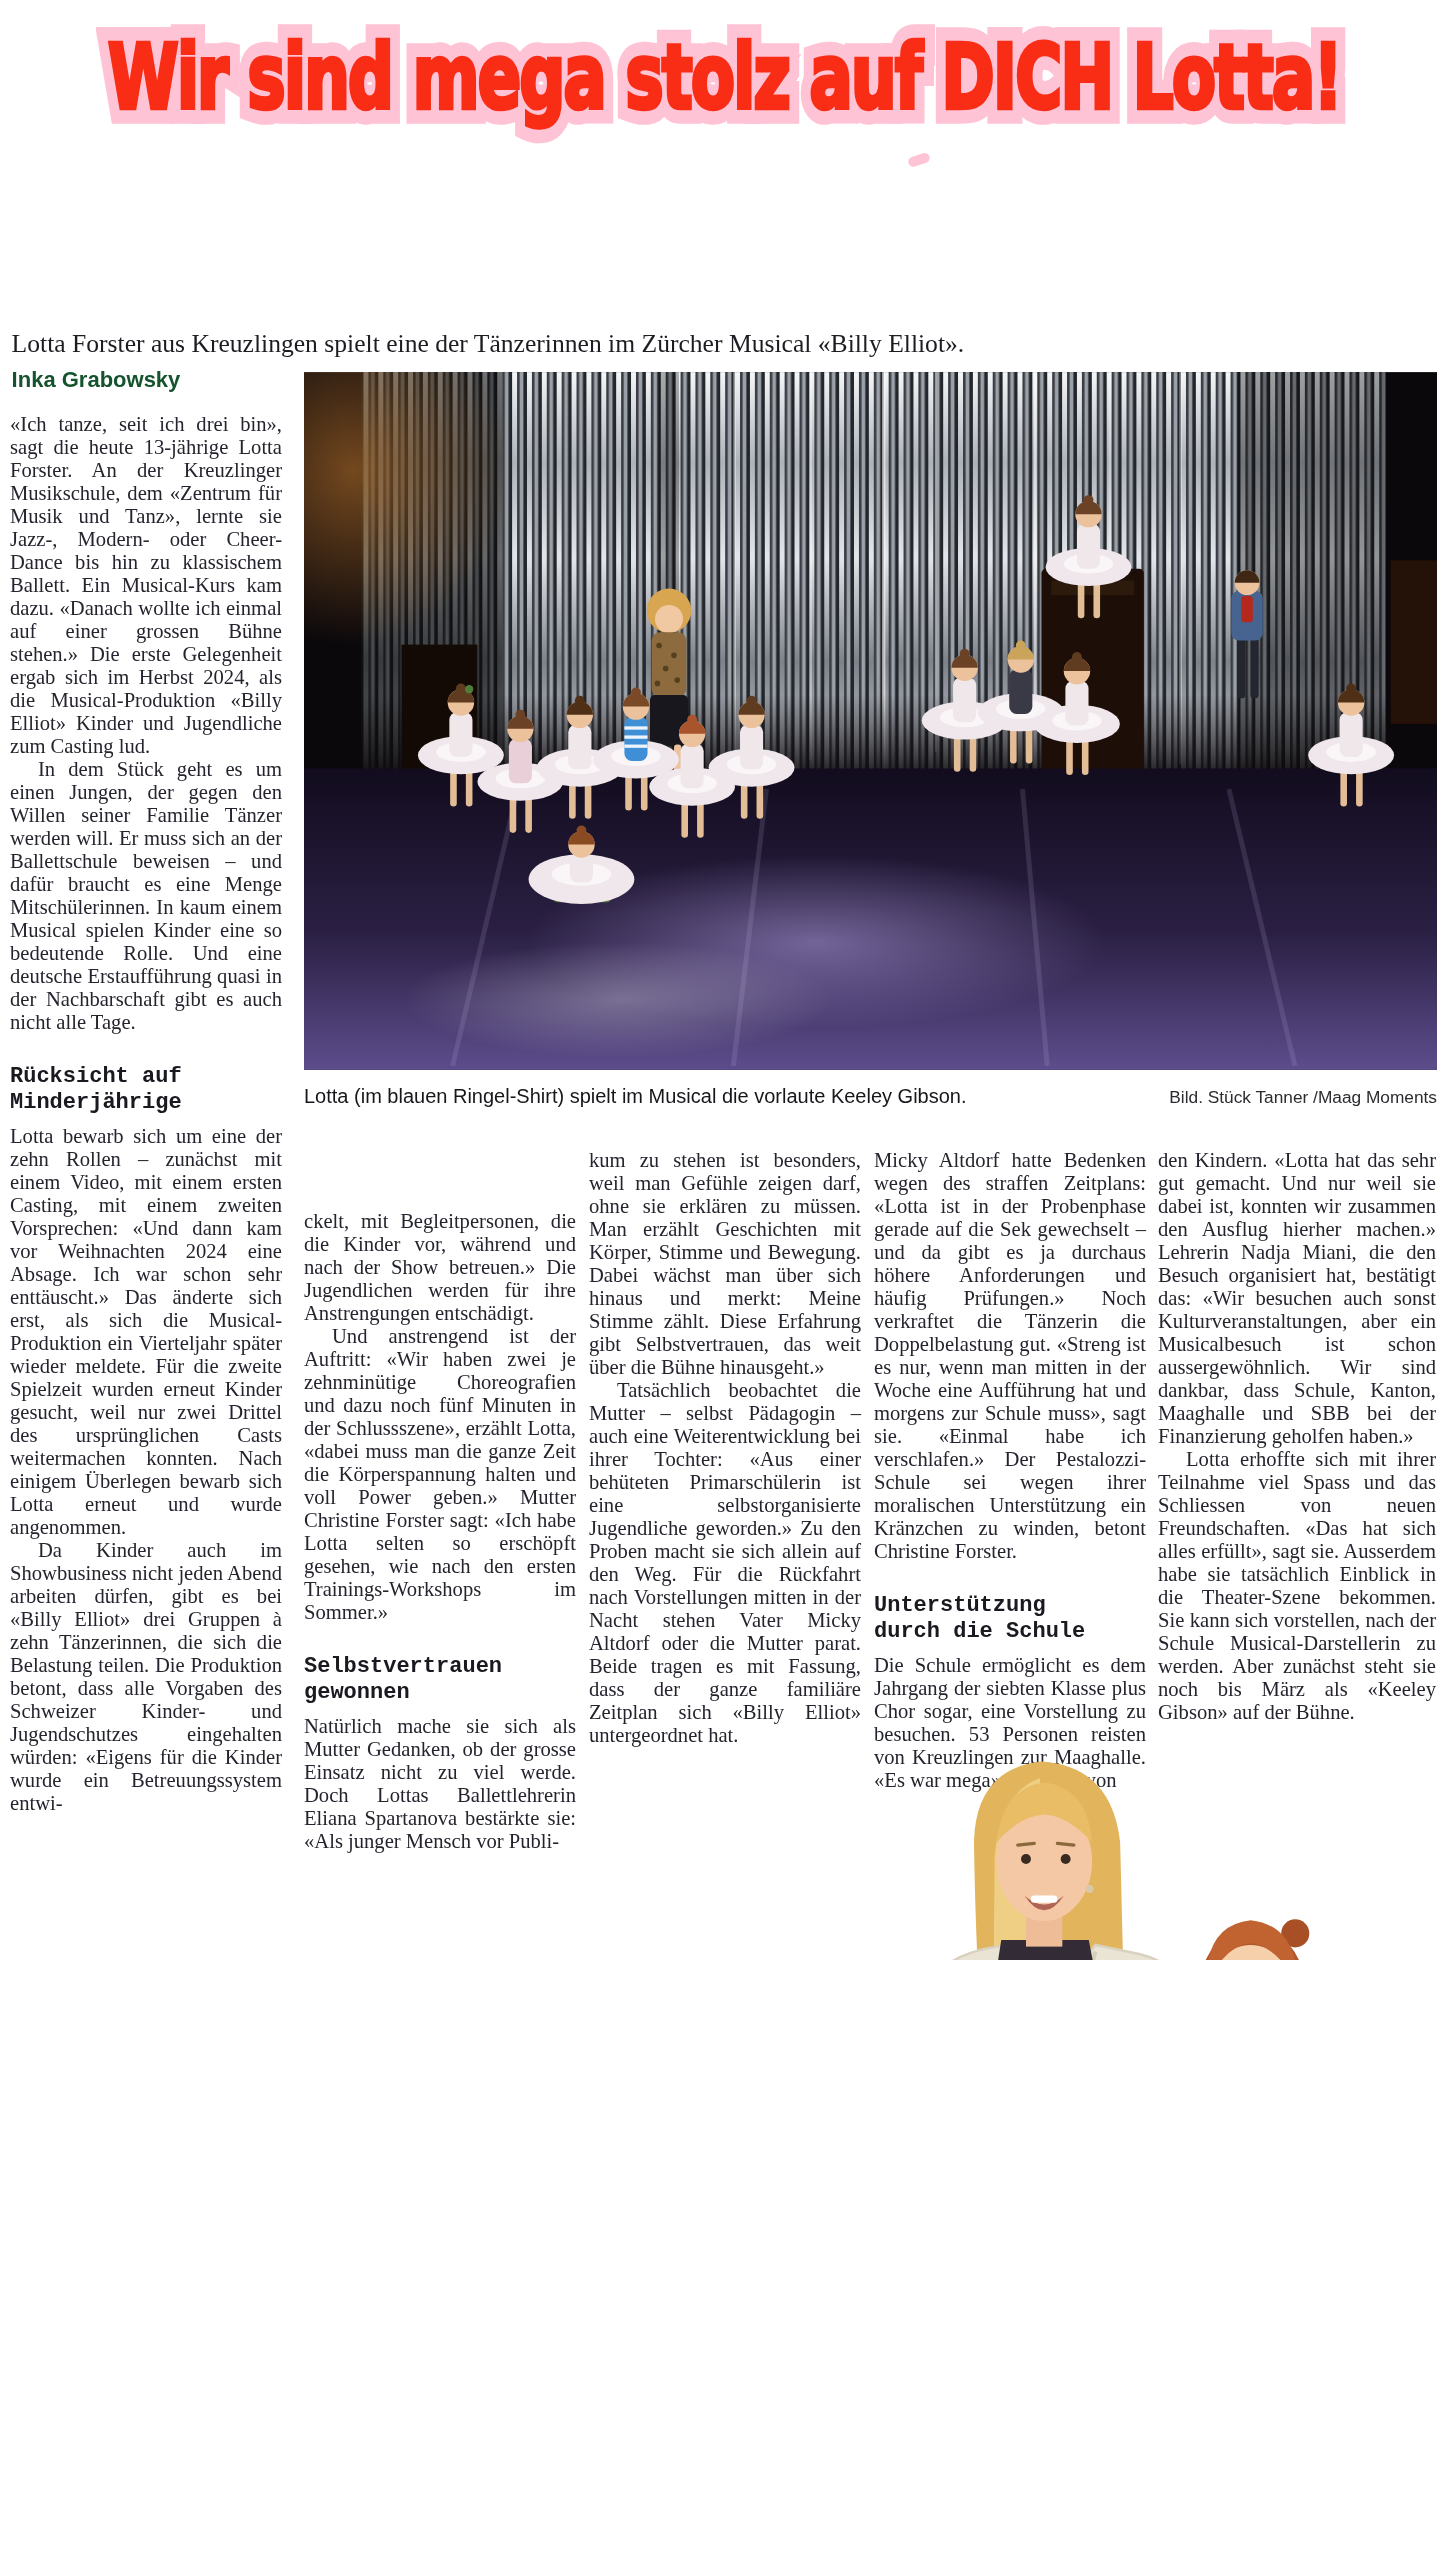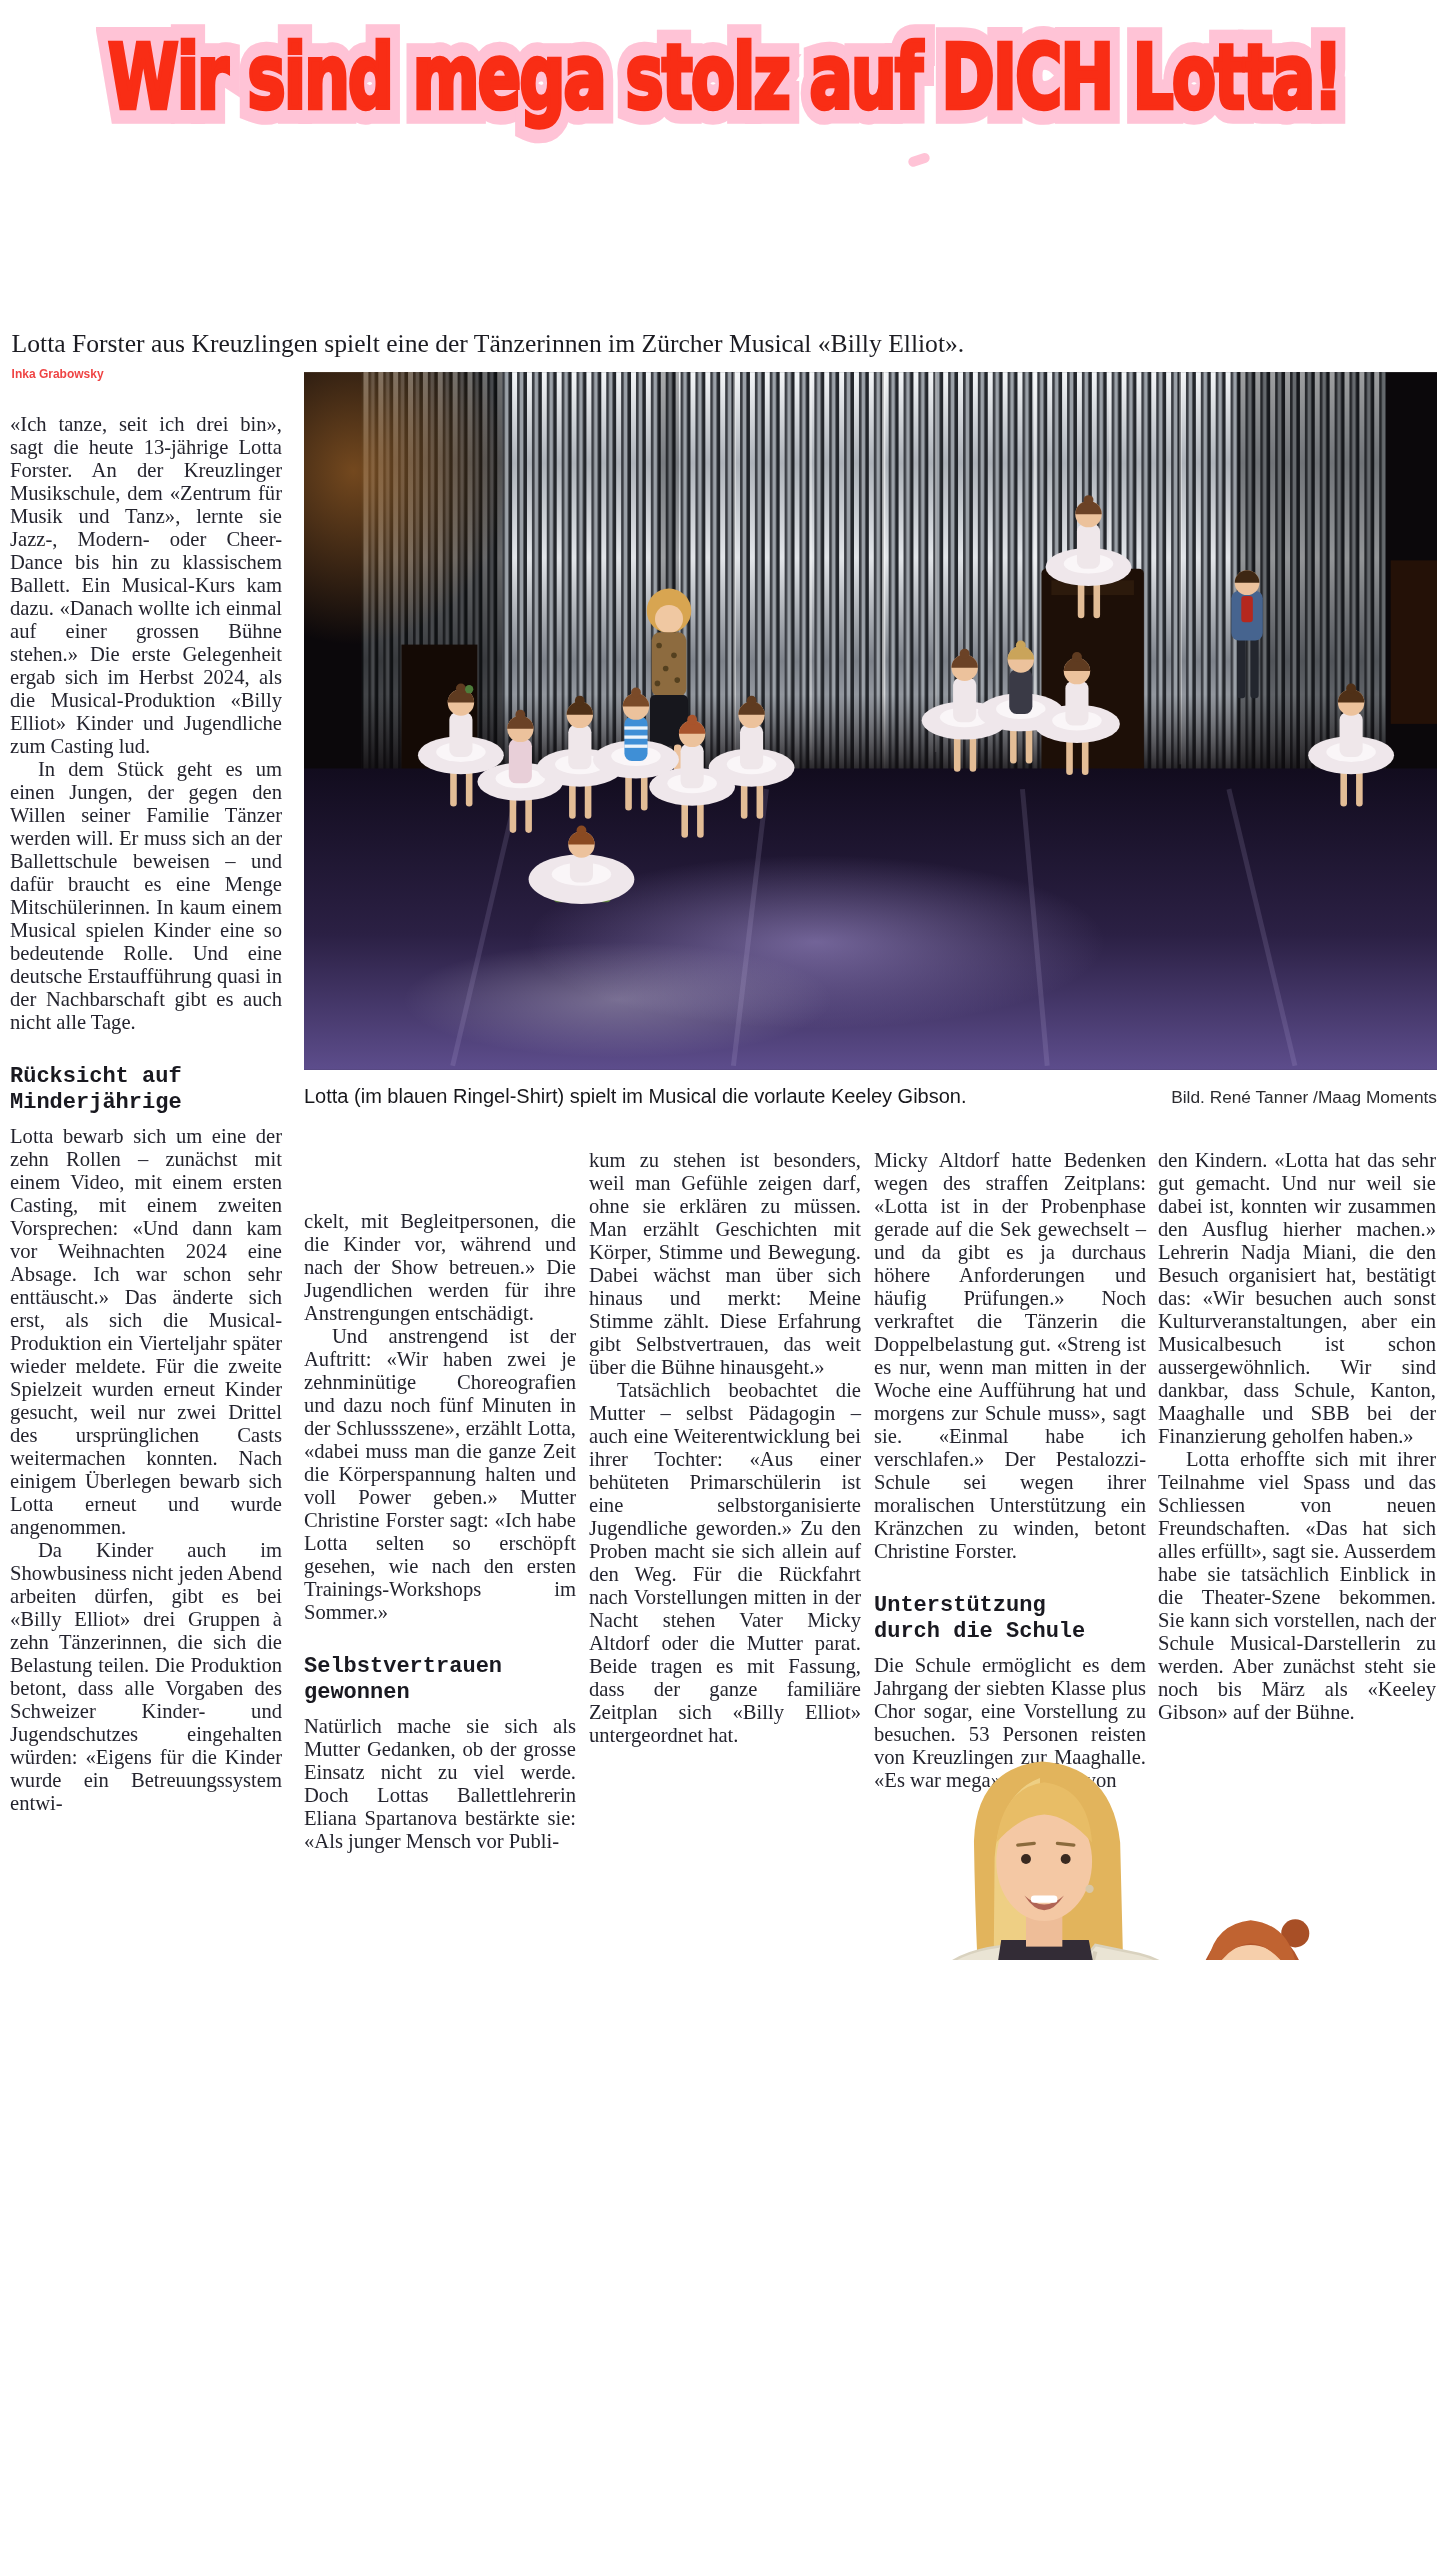--- a/index.html
+++ b/index.html
@@ -18,21 +18,21 @@
   .banner-bottom .bubble{font-size:83px;letter-spacing:-1.7px;margin:0 0 48px 0;
           transform:scaleY(1.32);transform-origin:center top;}
   .pink-speck{position:absolute;left:908px;top:155px;width:21.5px;height:10px;background:#ffc3d6;
           border-radius:5px;transform:rotate(-18deg);z-index:29;}
 
   
   .headline{position:absolute;left:10px;top:211px;width:1437px;font-weight:bold;font-size:89px;
           line-height:1;color:#121214;letter-spacing:0px;}
   .subheadline{position:absolute;left:11.6px;top:329px;width:1238px;font-size:25.6px;color:#1c1c22;}
   .author{position:absolute;left:11.6px;top:367px;font-family:"Liberation Sans",sans-serif;
-          font-weight:bold;font-size:12px;color:#ef4444;}
+          font-weight:bold;font-size:22px;color:#14532d;}
 
   
   .col{position:absolute;width:272px;font-size:20.6px;line-height:23px;color:#24242e;
        text-align:justify;}
   .col p{margin:0;}
   .col p.ind{text-indent:28px;}
   .col-subhead{font-family:Liberation Mono, monospace;font-weight:bold;font-size:22px;
        line-height:25.6px;color:#191920;margin:30px 0 10px 0;text-align:left;max-width:249px;}
   .col1{left:10px;top:413px;}
   .col2{left:304px;top:1210px;}
@@ -281,21 +281,21 @@
           <rect x="-14" y="12" width="28" height="54" rx="9" fill="#efe7ea"></rect>
           <circle cx="0" cy="0" r="16" fill="#ecc29c"></circle>
           <path d="M -16,0 a16,16 0 0 1 32,0 z" fill="#4f3017"></path>
           <circle cx="0" cy="-17" r="6" fill="#4f3017"></circle>
         </g>
       </g>
   </svg>
 
   <div class="caption-row">
     <span class="caption">Lotta (im blauen Ringel-Shirt) spielt im Musical die vorlaute Keeley Gibson.</span>
-    <span class="credit">Bild. René Tanner /Maag Moments</span>
+    <span class="credit">Bild. Stück Tanner /Maag Moments</span>
   </div>
 
   <div class="col col1">
     <p>«Ich tanze, seit ich drei bin», sagt die heute 13-jährige Lotta Forster. An der Kreuzlinger Musikschule, dem «Zentrum für Musik und Tanz», lernte sie Jazz-, Modern- oder Cheer-Dance bis hin zu klassischem Ballett. Ein Musical-Kurs kam dazu. «Danach wollte ich einmal auf einer grossen Bühne stehen.» Die erste Gelegenheit ergab sich im Herbst 2024, als die Musical-Produktion «Billy Elliot» Kinder und Jugendliche zum Casting lud.</p>
     <p class="ind">In dem Stück geht es um einen Jungen, der gegen den Willen seiner Familie Tänzer werden will. Er muss sich an der Ballettschule beweisen – und dafür braucht es eine Menge Mitschülerinnen. In kaum einem Musical spielen Kinder eine so bedeutende Rolle. Und eine deutsche Erstaufführung quasi in der Nachbarschaft gibt es auch nicht alle Tage.</p>
     <div class="col-subhead">Rücksicht auf Minderjährige</div>
     <p>Lotta bewarb sich um eine der zehn Rollen – zunächst mit einem Video, mit einem ersten Casting, mit einem zweiten Vorsprechen: «Und dann kam vor Weihnachten 2024 eine Absage. Ich war schon sehr enttäuscht.» Das änderte sich erst, als sich die Musical-Produktion ein Vierteljahr später wieder meldete. Für die zweite Spielzeit wurden erneut Kinder gesucht, weil nur zwei Drittel des ursprünglichen Casts weitermachen konnten. Nach einigem Überlegen bewarb sich Lotta erneut und wurde angenommen.</p>
     <p class="ind">Da Kinder auch im Showbusiness nicht jeden Abend arbeiten dürfen, gibt es bei «Billy Elliot» drei Gruppen à zehn Tänzerinnen, die sich die Belastung teilen. Die Produktion betont, dass alle Vorgaben des Schweizer Kinder- und Jugendschutzes eingehalten würden: «Eigens für die Kinder wurde ein Betreuungssystem entwi-</p>
   </div>
 

